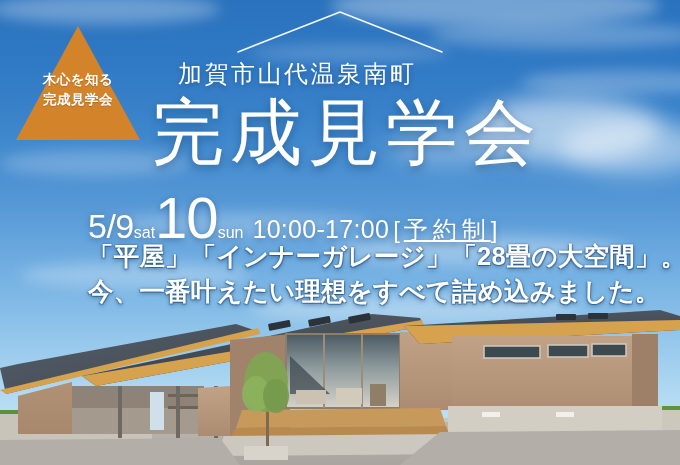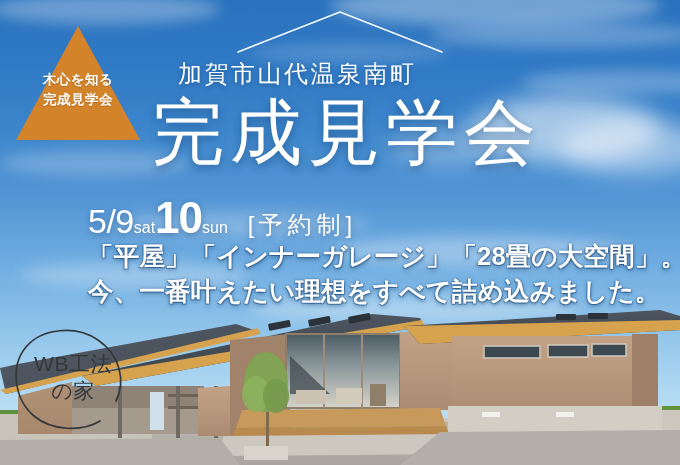--- a/index.html
+++ b/index.html
@@ -73,30 +73,30 @@
   .main-title{
     position:absolute;left:152px;top:96px;
     color:#fff;font-size:72px;line-height:1;
     letter-spacing:6px;font-weight:400;
     text-shadow:0 3px 8px rgba(10,45,90,.42);
     white-space:nowrap;
   }
 
   
   .dateline{
-    position:absolute;left:88px;top:193px;
+    position:absolute;left:88px;top:184px;
     color:#fff;white-space:nowrap;
     text-shadow:0 2px 6px rgba(10,45,90,.40);
     display:flex;align-items:baseline;
   }
   .d-md{font-size:34px;letter-spacing:-0.5px;}
-  .d-big{font-size:44px;letter-spacing:-1px;font-weight:bold;}
+  .d-big{font-size:58px;letter-spacing:-1px;}
   .d-sm{font-size:16px;letter-spacing:0px;}
   .d-time{font-size:25px;margin-left:9px;letter-spacing:.3px;}
-  .d-resv{font-size:24px;margin-left:20px;}
+  .d-resv{font-size:24px;margin-left:4px;text-decoration:underline;}
   .d-resv .inner{letter-spacing:5px;padding-left:4px;}
 
   
   .desc{
     position:absolute;left:88px;top:240px;
     color:#ffffff;font-weight:700;
     font-size:25.5px;line-height:1.33;
     letter-spacing:.2px;white-space:nowrap;
     text-shadow:
       0 0 2px rgba(18,62,112,.55),
@@ -157,20 +157,21 @@
   </div>
 
   <div class="loc">加賀市山代温泉南町</div>
   <div class="main-title">完成見学会</div>
 
   <div class="dateline">
     <span class="d-md">5/9</span>
     <span class="d-sm">sat</span>
     <span class="d-big">10</span>
     <span class="d-sm">sun</span>
+    <span class="d-time">10:00-17:00</span>
     <span class="d-resv"><span>[</span><span class="inner">予約制</span><span>]</span></span>
   </div>
 
   <div class="desc">
     <div>「平屋」「インナーガレージ」「28畳の大空間」。</div>
     <div>今、一番叶えたい理想をすべて詰め込みました。</div>
   </div>
 
   <svg class="house" viewBox="0 0 680 175" preserveAspectRatio="none">
     <defs>
@@ -264,23 +265,14 @@
     <rect x="592" y="54" width="34" height="12" fill="#3d4950" stroke="#cfcabf" stroke-width="1.5"></rect>
 
     <rect x="448" y="116" width="214" height="26" fill="#d3cec4"></rect>
     <rect x="482" y="122" width="18" height="5" fill="#fff" opacity=".7"></rect>
     <rect x="556" y="122" width="18" height="5" fill="#fff" opacity=".7"></rect>
 
     <polygon points="440,142 680,140 680,175 400,175" fill="#b3afa8"></polygon>
     <polygon points="0,150 220,148 240,175 0,175" fill="#b3afa8"></polygon>
   </svg>
 
-  <div class="wb-badge">
-    <svg width="122" height="112" viewBox="0 0 122 112">
-      <path d="M104,76 C114,56 108,30 86,15 C64,0 30,3 14,22 C-2,41 2,74 22,91 C40,106 70,107 88,96" fill="none" stroke="#33383b" stroke-width="1.7" stroke-linecap="round"></path>
-    </svg>
-    <div class="wb-text">
-      <div>WB工法</div>
-      <div>の家</div>
-    </div>
-  </div>
 
 </div>
 
 </body></html>

